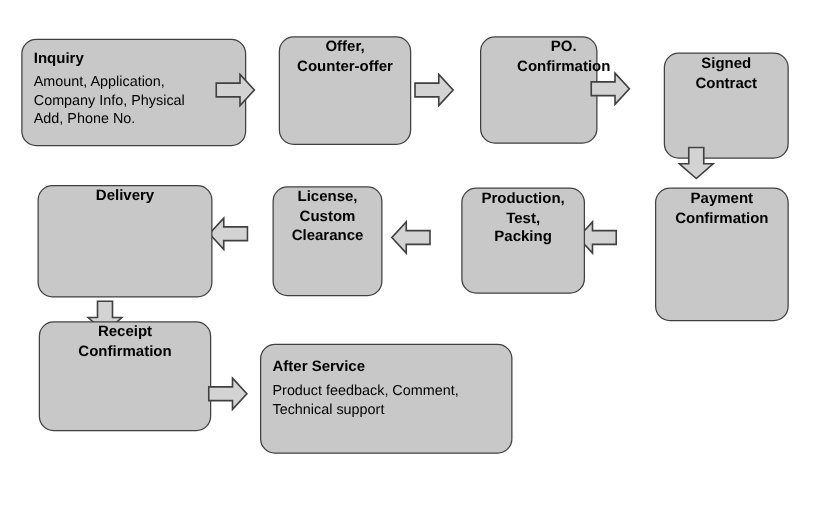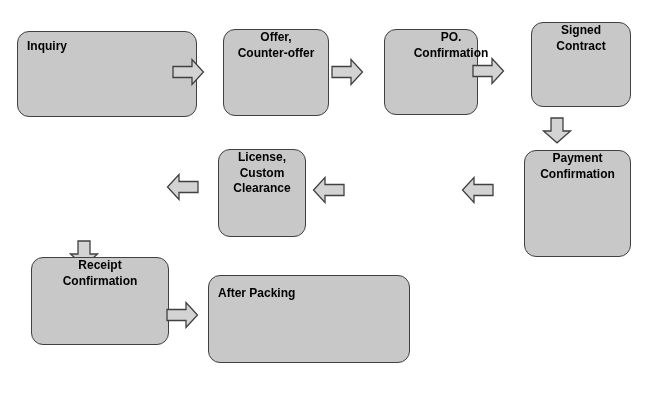--- a/index.html
+++ b/index.html
@@ -61,20 +61,23 @@
     stroke-linejoin: miter;
   }
 </style>
 </head>
 <body>
 
 <div id="canvas">
 
   <div class="node detail" style="left:17px; top:31px; width:180px; height:86px;">
     <div class="node-title">Inquiry</div>
+    <div class="node-body">Amount, Application,
+Company Info, Physical
+Add, Phone No.</div>
   </div>
 
   <span class="arrow" style="left:172px; top:58px;">
     <svg width="33" height="28" viewBox="0 0 33 28">
         <polygon points="1,8.5 20,8.5 20,1.5 31.5,14 20,26.5 20,19.5 1,19.5"></polygon>
       </svg>
   </span>
 
   <div class="node center" style="left:207px; top:29px; width:106px; height:87px;">
     <div class="node-label">Offer,
@@ -91,21 +94,21 @@
     <div class="node-label">PO.
 Confirmation</div>
   </div>
 
   <span class="arrow" style="left:472px; top:57px;">
     <svg width="33" height="28" viewBox="0 0 33 28">
         <polygon points="1,8.5 20,8.5 20,1.5 31.5,14 20,26.5 20,19.5 1,19.5"></polygon>
       </svg>
   </span>
 
-  <div class="node center" style="left:515px; top:22px; width:100px; height:85px;">
+  <div class="node center" style="left:515px; top:42px; width:100px; height:85px;">
     <div class="node-label">Signed
 Contract</div>
   </div>
 
   <span class="arrow" style="left:542px; top:117px;">
     <svg width="30" height="27" viewBox="0 0 30 27">
         <polygon points="9,1 21,1 21,14 28.5,14 15,25.8 1.5,14 9,14"></polygon>
       </svg>
   </span>
 
@@ -113,54 +116,64 @@
     <div class="node-label">Payment
 Confirmation</div>
   </div>
 
   <span class="arrow" style="left:461px; top:176px;">
     <svg width="33" height="28" viewBox="0 0 33 28">
         <polygon points="32,8.5 13,8.5 13,1.5 1.5,14 13,26.5 13,19.5 32,19.5"></polygon>
       </svg>
   </span>
 
+  <div class="node center" style="left:353px; top:150px; width:99px; height:85px;">
+    <div class="node-label">Production,
+Test,
+Packing</div>
+  </div>
 
   <span class="arrow" style="left:312px; top:176px;">
     <svg width="33" height="28" viewBox="0 0 33 28">
         <polygon points="32,8.5 13,8.5 13,1.5 1.5,14 13,26.5 13,19.5 32,19.5"></polygon>
       </svg>
   </span>
 
   <div class="node center" style="left:202px; top:149px; width:88px; height:88px;">
     <div class="node-label">License,
 Custom
 Clearance</div>
   </div>
 
   <span class="arrow" style="left:166px; top:173px;">
     <svg width="33" height="28" viewBox="0 0 33 28">
         <polygon points="32,8.5 13,8.5 13,1.5 1.5,14 13,26.5 13,19.5 32,19.5"></polygon>
       </svg>
   </span>
 
+  <div class="node center" style="left:14px; top:148px; width:140px; height:90px;">
+    <div class="node-label">Delivery</div>
+  </div>
 
   <span class="arrow" style="left:69px; top:240px;">
     <svg width="30" height="27" viewBox="0 0 30 27">
         <polygon points="9,1 21,1 21,14 28.5,14 15,25.8 1.5,14 9,14"></polygon>
       </svg>
   </span>
 
   <div class="node center" style="left:15px; top:257px; width:138px; height:88px;">
     <div class="node-label">Receipt
 Confirmation</div>
   </div>
 
   <span class="arrow" style="left:166px; top:301px;">
     <svg width="33" height="28" viewBox="0 0 33 28">
         <polygon points="1,8.5 20,8.5 20,1.5 31.5,14 20,26.5 20,19.5 1,19.5"></polygon>
       </svg>
   </span>
 
   <div class="node detail" style="left:208px; top:275px; width:202px; height:88px; padding-top:10px;">
-    <div class="node-title">After Packing</div>
+    <div class="node-title">After Service</div>
+    <div class="node-body">Product feedback, Comment,
+Technical support</div>
   </div>
 
 </div>
 
 </body></html>

